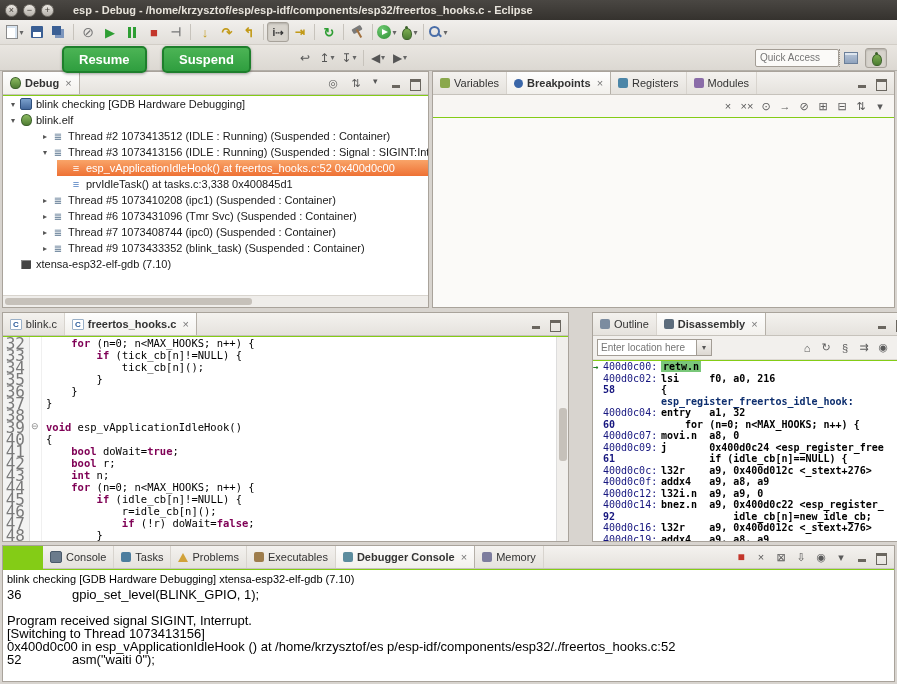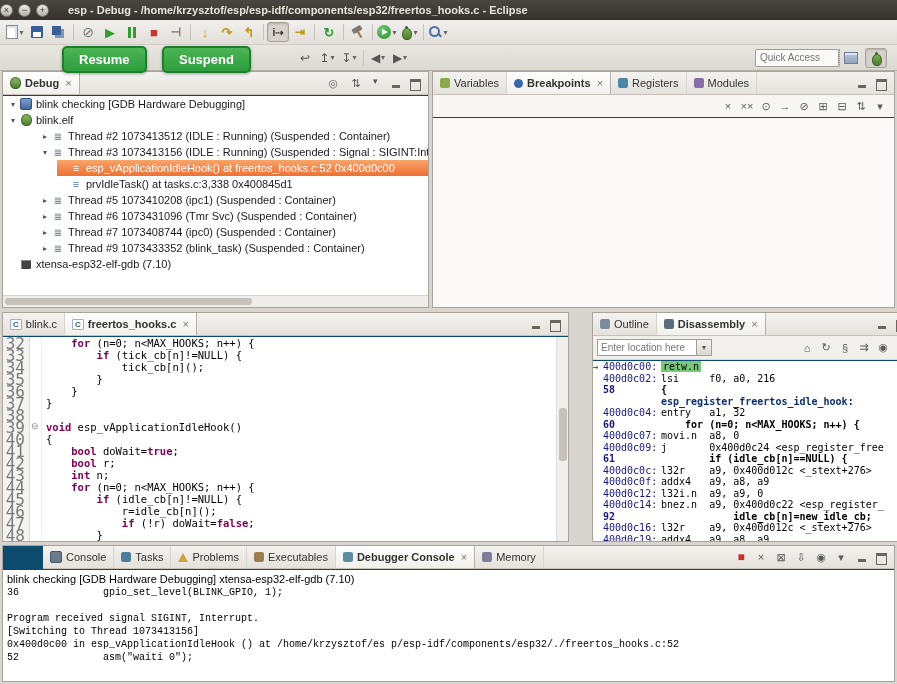--- a/index.html
+++ b/index.html
@@ -1,20 +1,20 @@
 <!DOCTYPE html>
 <html><head>
 <meta charset="utf-8">
 <style>
   *{box-sizing:border-box;margin:0;padding:0;}
   html,body{width:897px;height:684px;}
   body{position:relative;overflow:hidden;background:#d8d4cf;font-family:"Liberation Sans",sans-serif;font-size:11px;color:#222;}
 
   
-  .titlebar{position:absolute;left:0;top:0;width:897px;height:20px;background:linear-gradient(#4a4743,#35322e);display:flex;align-items:center;gap:5px;}
+  .titlebar{position:absolute;left:0;top:0;width:897px;height:20px;background:linear-gradient(#4a4743,#35322e);display:flex;align-items:center;padding-left:5px;gap:5px;}
   .wbtn{width:13px;height:13px;border-radius:50%;background:linear-gradient(#ece9e4,#b3afa8);border:1px solid #76726b;color:#3e3a34;font-size:9px;line-height:10px;text-align:center;}
   .wbtn.close::before{content:"×";}
   .wbtn.minb::before{content:"−";}
   .wbtn.maxb::before{content:"+";}
   .wtitle{font-size:11px;font-weight:bold;color:#e7e3db;margin-left:14px;white-space:nowrap;}
 
   
   #toolbar1{position:absolute;left:0;top:20px;width:897px;height:25px;background:linear-gradient(#f1efec,#e2dfda);display:flex;align-items:center;padding:0 4px;border-bottom:1px solid #d2cec7;}
   #toolbar2{position:absolute;left:0;top:45px;width:897px;height:26px;background:linear-gradient(#e9e6e1,#dcd8d2);display:flex;align-items:center;padding-left:294px;border-bottom:1px solid #b2aea7;}
   .tb-item{min-width:22px;height:20px;display:inline-flex;align-items:center;justify-content:center;border-radius:3px;position:relative;font-size:12px;color:#555;}
@@ -52,21 +52,21 @@
   .qa-input{width:84px;height:18px;border:1px solid #a39d95;border-radius:2px;background:#fbfaf8;font-family:"Liberation Sans",sans-serif;font-size:10px;color:#555;padding:0 4px;}
   .qa-sep{width:0;height:18px;border-left:1px dotted #98938c;}
   .persp{display:flex;gap:3px;}
 
   
   .callout{position:absolute;top:46px;height:27px;padding:0 15px;background:linear-gradient(#4cb455,#2f9e3f);border:2px solid #1e7f2c;border-radius:5px;color:#fff;font-size:13px;font-weight:bold;display:flex;align-items:center;z-index:60;box-shadow:0 1px 3px rgba(0,0,0,.35);}
   #callout-resume{left:62px;}
   #callout-suspend{left:162px;}
 
   
-  .panel{position:absolute;background:#0c4a6e;border:1px solid #a9a39b;}
+  .panel{position:absolute;background:#84cc16;border:1px solid #a9a39b;}
   #debug-panel{left:2px;top:71px;width:427px;height:237px;}
   #bp-panel{left:432px;top:71px;width:463px;height:237px;}
   #editor-panel{left:2px;top:312px;width:567px;height:230px;}
   #disasm-panel{left:592px;top:312px;width:323px;height:230px;}
   #console-panel{left:2px;top:545px;width:893px;height:137px;padding-left:40px;}
   .phead{height:23px;background:linear-gradient(#f4f2ef,#e5e2dd);border-bottom:1px solid #c6c2bb;display:flex;align-items:stretch;}
   .tabs{display:flex;}
   .tab{display:flex;align-items:center;gap:4px;padding:0 7px;font-size:11px;color:#333;border-right:1px solid #d8d4ce;white-space:nowrap;}
   .tab[data-sel]{background:linear-gradient(#fefefe,#f2f0ec);font-weight:bold;border-right:1px solid #b5b0a8;}
   .tclose::before{content:"×";font-size:11px;color:#777;font-weight:normal;margin-left:2px;}
@@ -139,31 +139,31 @@
   .da-input{width:100px;height:17px;border:1px solid #a39d95;background:#fff;font-size:10px;padding:0 3px;font-family:"Liberation Sans",sans-serif;color:#444;}
   .da-dd{width:15px;height:17px;border:1px solid #a39d95;border-left:none;background:linear-gradient(#f5f3f0,#dcd8d2);display:flex;align-items:center;justify-content:center;font-size:8px;color:#555;}
   .da-dd::before{content:"▾";}
   .da-tools{margin-left:auto;display:flex;gap:3px;}
   .da-content{position:absolute;top:48px;left:0;right:12px;bottom:0;overflow:hidden;font-family:"DejaVu Sans Mono",monospace;font-size:10px;background:#fff;}
   .da-row{display:flex;height:11.5px;align-items:center;white-space:pre;}
   .da-gut{width:10px;min-width:10px;}
   .da-row[data-cur] .da-gut::before{content:"→";color:#1f7d1f;font-size:9px;font-weight:bold;}
   .da-addr{min-width:58px;color:#16167f;}
   .da-row[data-k="src"] .da-addr{font-weight:bold;}
-  .da-text{color:#000;}
+  .da-text{color:#000;font-weight:bold;}
   .da-row[data-k="src"] .da-text,.da-row[data-k="label"] .da-text{font-weight:bold;}
   .da-row[data-k="label"] .da-text{color:#0d2e6e;}
   .da-row[data-cur] .da-text{background:#79c779;padding:0 2px;}
   .da-vscroll{position:absolute;top:48px;right:0;bottom:0;width:12px;background:#f1efec;border-left:1px solid #ddd;}
   .da-vthumb{position:absolute;left:2px;top:4px;width:8px;height:30%;background:#c6c1ba;border-radius:3px;}
 
   
   .con-body{position:absolute;top:24px;left:0;right:0;bottom:0;background:#fff;overflow:hidden;}
   .con-desc{font-size:11px;color:#000;padding:3px 0 2px 4px;}
-  .con-line{font-family:Liberation Mono, monospace;font-size:10px;height:13px;white-space:pre;padding-left:4px;color:#000;}
+  .con-line{font-family:Liberation Sans, sans-serif;font-size:13px;height:13px;white-space:pre;padding-left:4px;color:#000;}
 </style>
 </head>
 <body>
 
 <div class="titlebar">
   <span class="wbtn close"></span>
   <span class="wbtn minb"></span>
   <span class="wbtn maxb"></span>
   <span class="wtitle">esp - Debug - /home/krzysztof/esp/esp-idf/components/esp32/freertos_hooks.c - Eclipse</span>
 </div>

